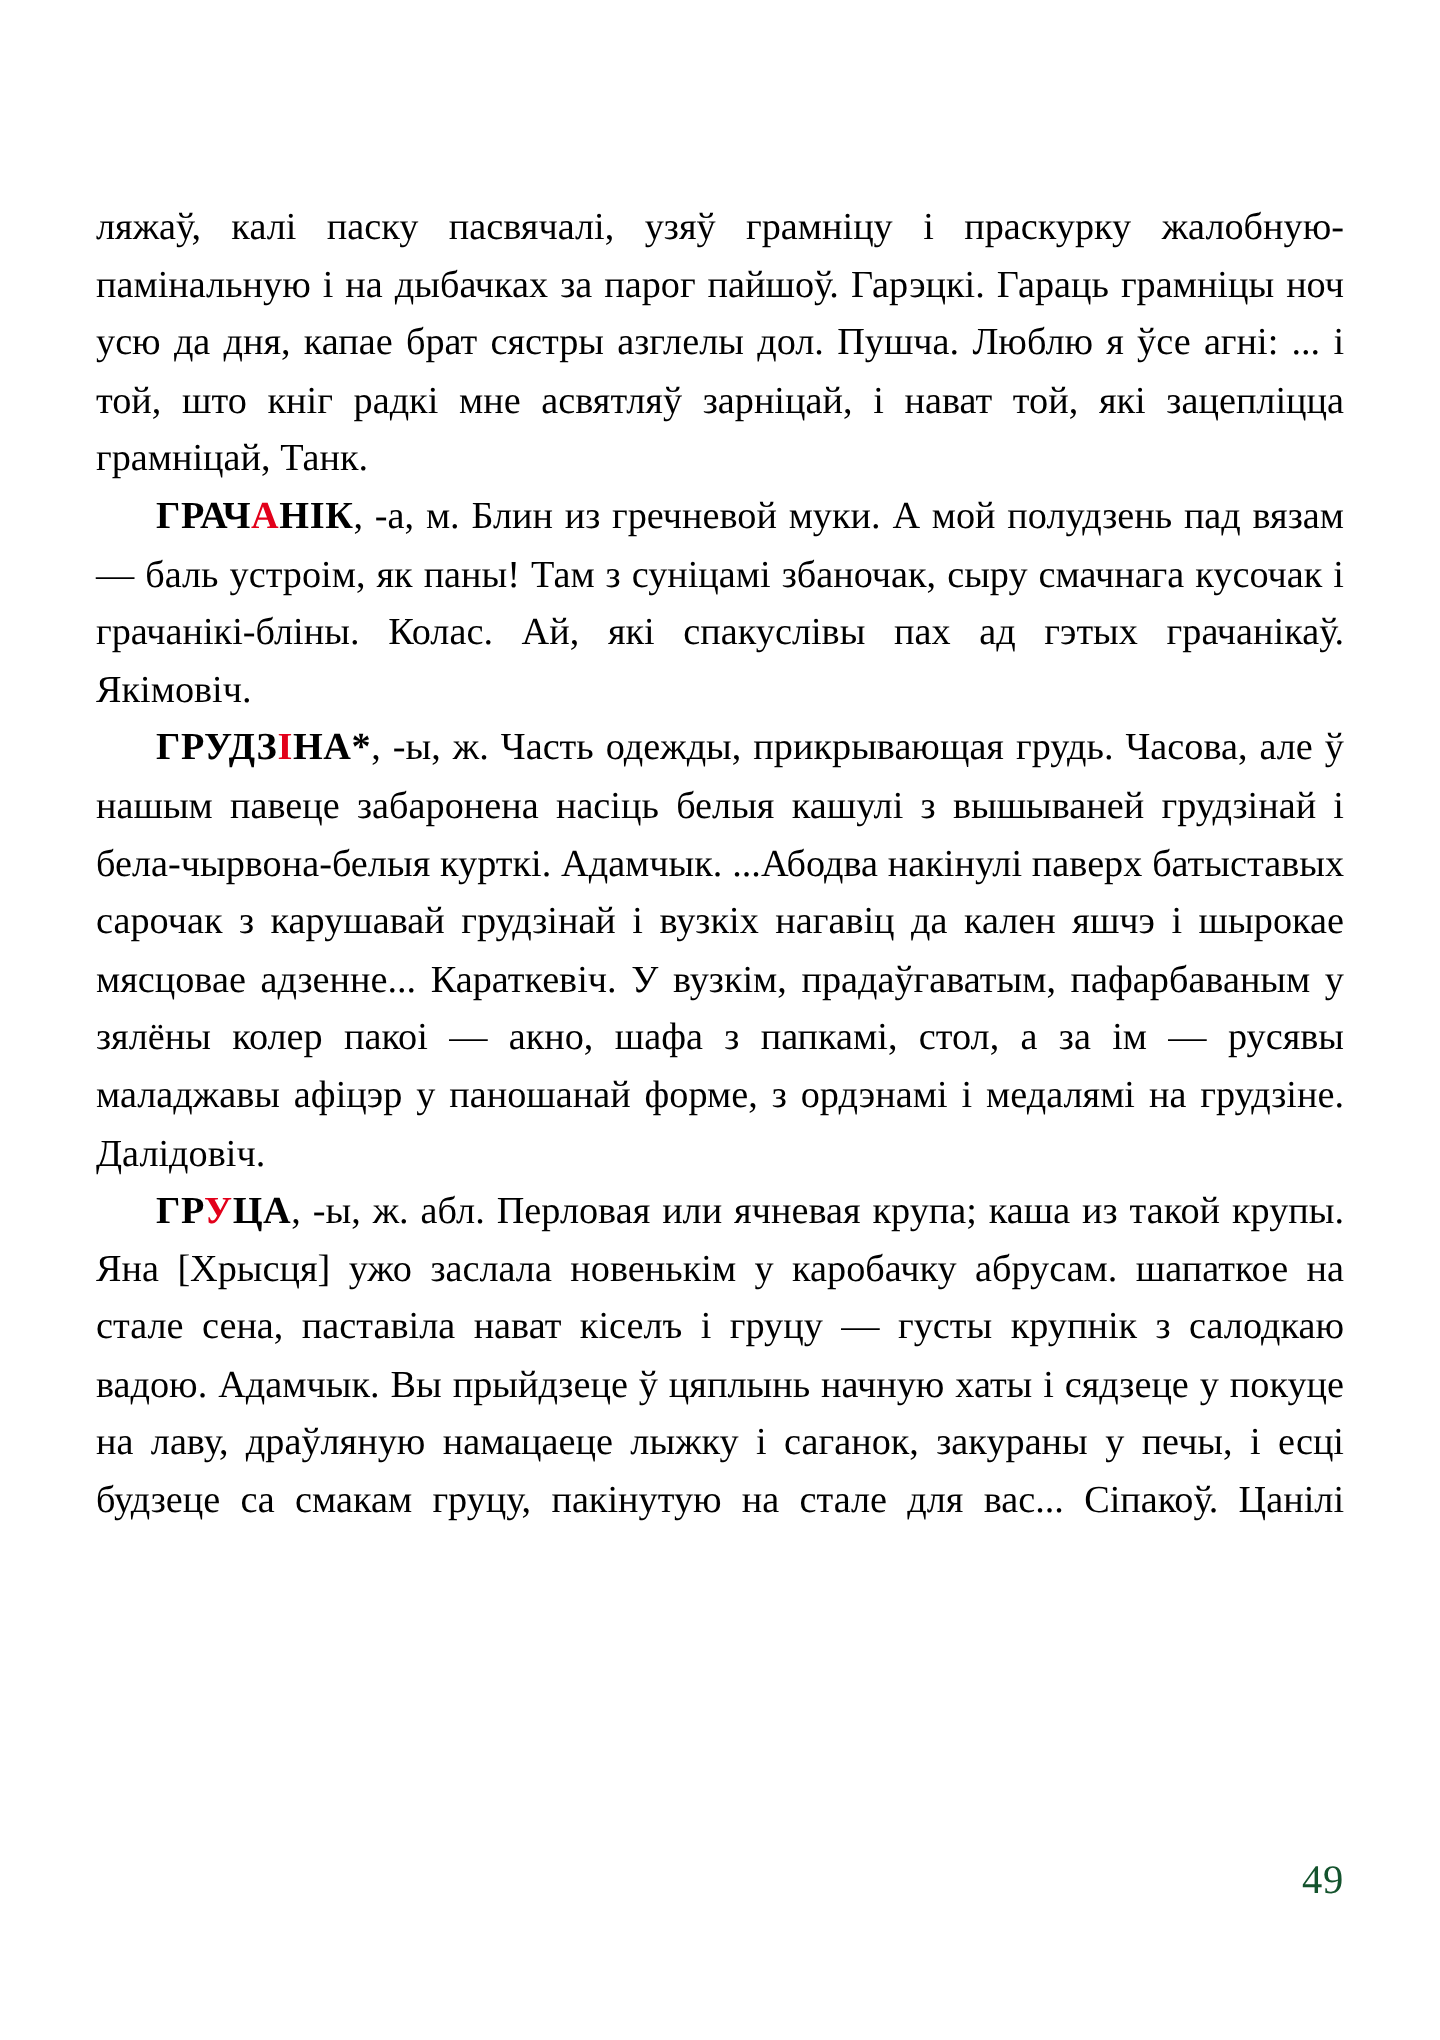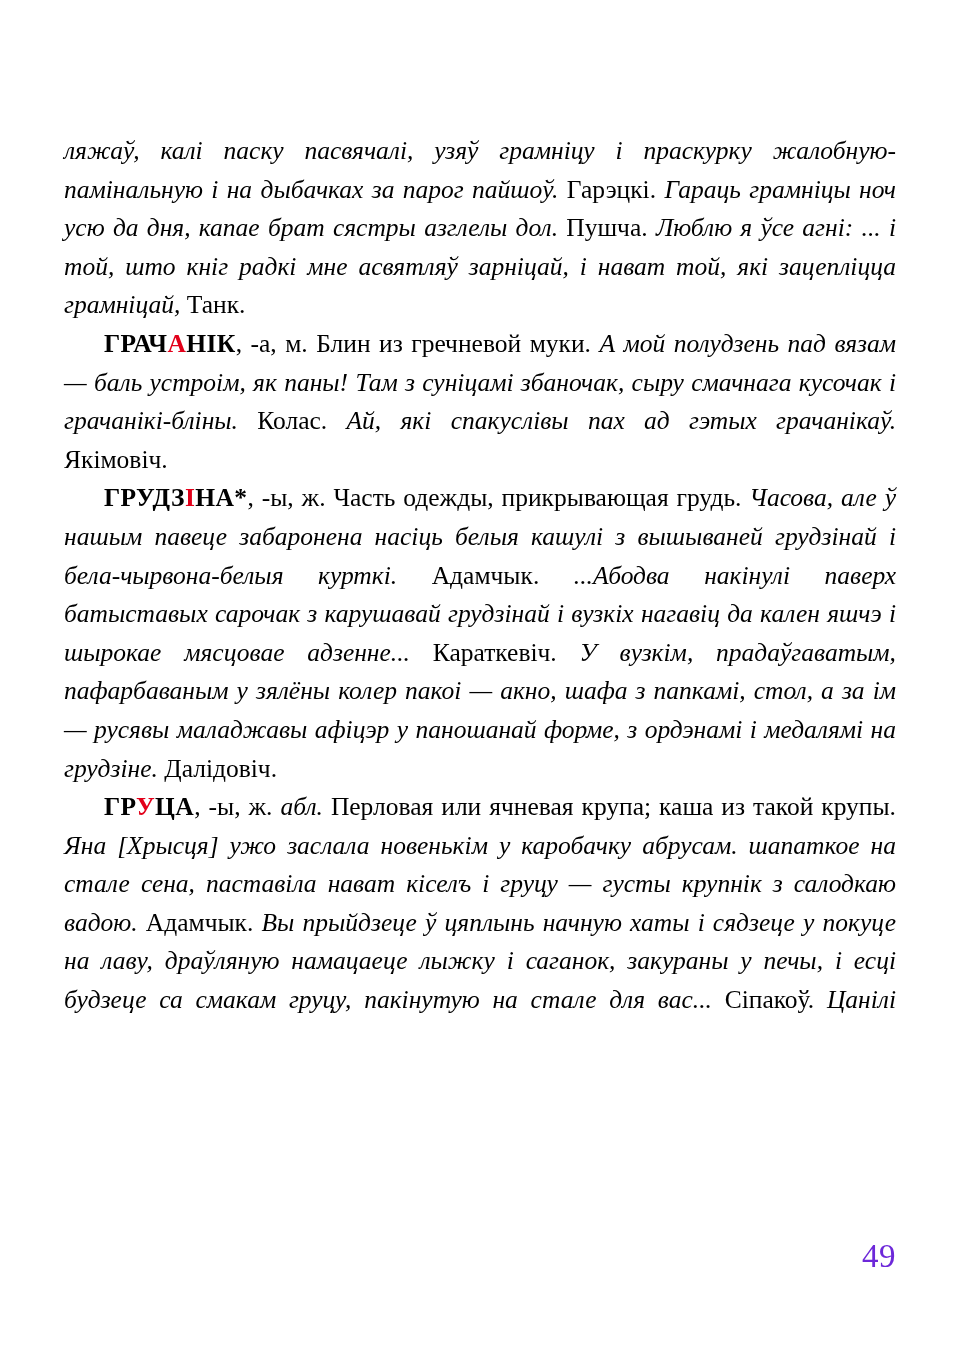--- a/index.html
+++ b/index.html
@@ -55,34 +55,33 @@
     font-style: normal;
     letter-spacing: 0.4px;
   }
 
   .stress {
     color: #e2001a;
     font-weight: bold;
   }
 
   .ital {
-    font-style: italic;
   }
 
   .rom {
     font-style: normal;
   }
 
   .page-number {
     position: absolute;
     right: 64px;
     top: 1238px;
-    font-size: 33px;
+    font-size: 27px;
     font-style: normal;
-    color: #6d28d9;
+    color: #14532d;
     letter-spacing: 0.5px;
   }
 </style>
 </head>
 <body>
 
 <div class="page">
 
   <div class="text-block">
 

